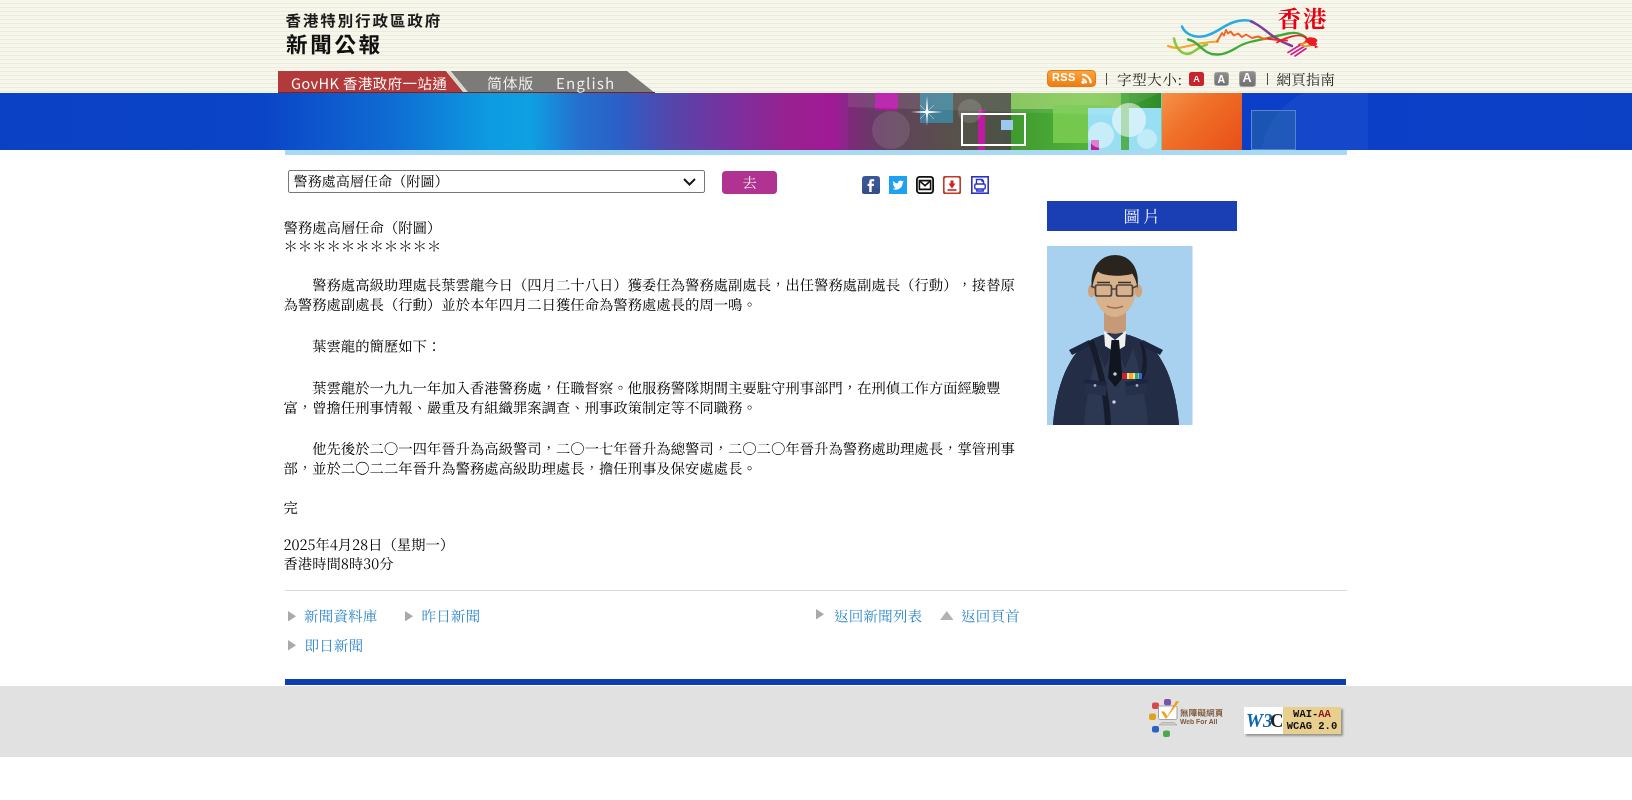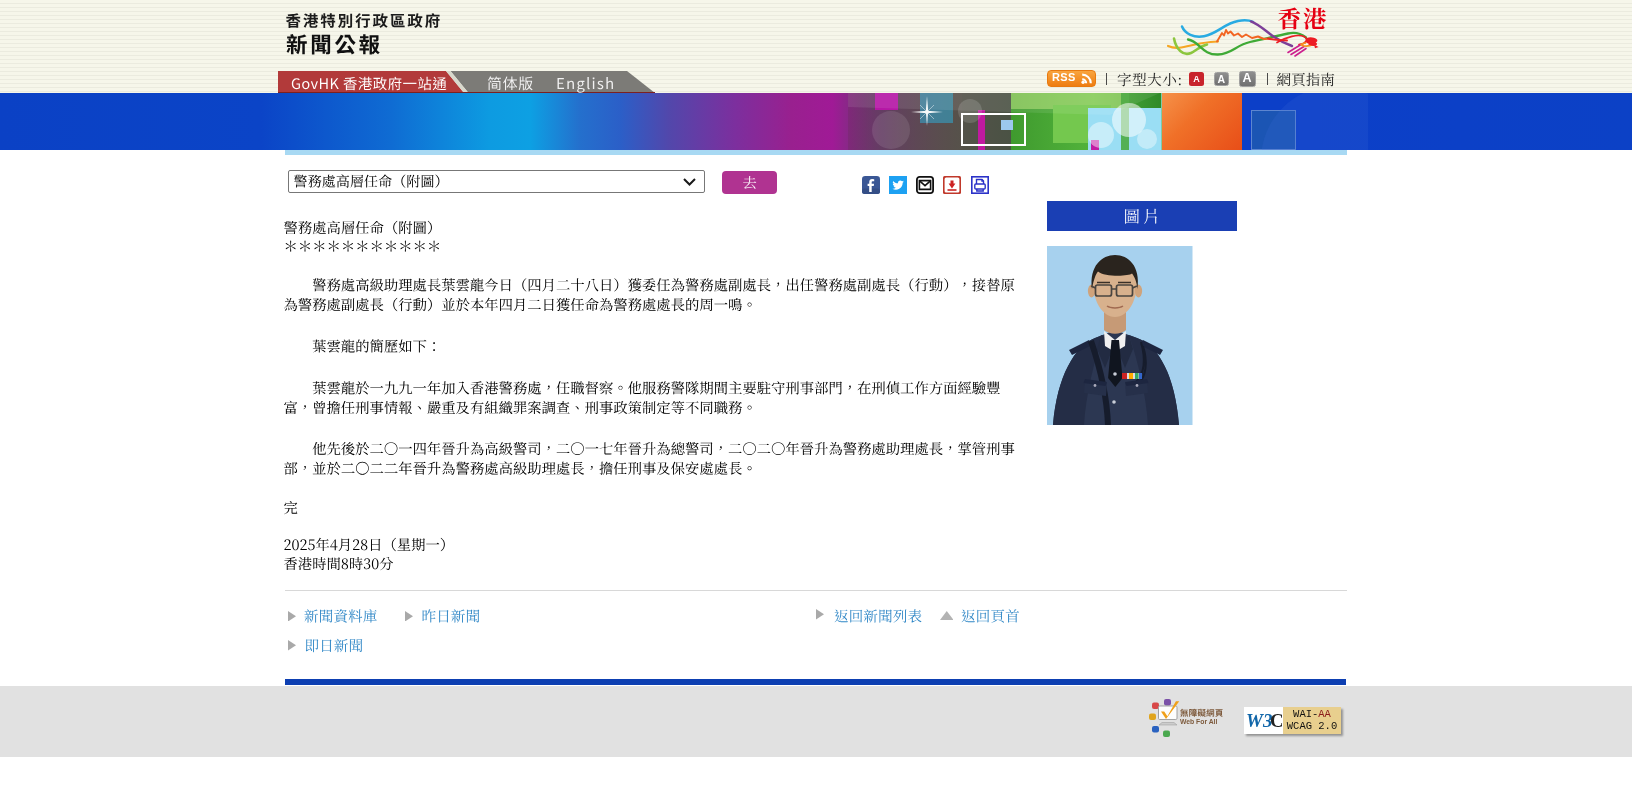--- a/index.html
+++ b/index.html
@@ -219,21 +219,21 @@
  <path d="M20,23 l-5,-7.5 3.2,0 3.2,4.8 8.5,-15 3.4,0 z" fill="#f0a019"></path>
  <text x="34" y="27.5" font-family="Liberation Sans" font-size="6.8" font-weight="bold" fill="#7d5a3c">Web For All</text>
 </svg>
 
 <div class="abs" style="left:1244px;top:706.5px;width:97px;height:27px;background:#fff;box-shadow:2px 2px 2px rgba(0,0,0,.35)"></div>
 <div class="abs" style="left:1283px;top:706.5px;width:58px;height:27px;background:#e8cf8e"></div>
 <svg class="abs" style="left:1246px;top:708px" width="36" height="24" viewBox="0 0 36 24">
  <text x="0" y="19" font-family="Liberation Serif" font-size="19" font-weight="bold" fill="#1166a9" font-style="italic">W3</text>
  <text x="24" y="19" font-family="Liberation Serif" font-size="19" font-weight="bold" fill="#222">C</text>
 </svg>
-<div class="abs" style="left:1283px;top:708px;width:58px;text-align:center;font-family:'Liberation Mono',monospace;font-weight:normal;font-size:10.5px;line-height:12px;color:#111">WAI-<span style="color:#8b1a1a">AA</span><br>WCAG 2.0</div>
+<div class="abs" style="left:1283px;top:708px;width:58px;text-align:center;font-family:'Liberation Mono',monospace;font-weight:bold;font-size:10.5px;line-height:12px;color:#111">WAI-<span style="color:#8b1a1a">AA</span><br>WCAG 2.0</div>
 
 <svg width="1632" height="800" viewBox="0 0 1632 800" style="position:absolute;left:0;top:0;z-index:30;pointer-events:none">
     <defs>
       <path id="gd9999" d="M197 313H820V-88H695V222H316V-89H197ZM268 169H731V88H268ZM268 33H751V-58H268ZM53 621H949V514H53ZM438 738H563V336H438ZM404 596 502 556Q468 508 424 464Q379 421 326 384Q274 347 218 318Q161 288 103 267Q95 282 80 302Q66 321 50 340Q35 358 21 370Q78 386 134 409Q190 432 240 462Q291 491 333 525Q375 559 404 596ZM758 848 842 752Q772 734 689 721Q606 708 518 699Q429 690 340 684Q251 679 167 676Q164 698 155 728Q146 758 137 778Q220 782 306 788Q391 794 474 802Q556 811 629 822Q702 834 758 848ZM512 506 576 584Q625 561 680 531Q734 501 788 469Q842 437 889 406Q936 375 968 347L897 255Q867 283 822 316Q776 349 724 383Q671 417 616 448Q562 480 512 506Z"></path>
       <path id="gd6e2f" d="M425 376H535V64Q535 36 547 28Q559 20 602 20Q610 20 626 20Q643 20 664 20Q686 20 708 20Q730 20 748 20Q766 20 776 20Q800 20 812 28Q823 35 828 57Q833 79 836 123Q855 110 885 98Q915 86 938 81Q931 17 916 -18Q900 -54 869 -68Q838 -83 785 -83Q776 -83 756 -83Q737 -83 712 -83Q688 -83 663 -83Q638 -83 618 -83Q599 -83 591 -83Q527 -83 490 -70Q454 -58 440 -26Q425 6 425 63ZM79 756 146 846Q175 835 208 818Q242 802 272 784Q301 766 320 749L250 650Q233 668 204 687Q175 706 142 725Q109 744 79 756ZM27 486 92 577Q122 566 155 551Q188 536 218 518Q247 501 266 485L197 385Q179 402 150 420Q122 439 90 456Q57 473 27 486ZM52 -7Q75 32 103 84Q131 137 160 196Q189 256 213 315L308 243Q286 189 261 134Q236 78 210 24Q185 -29 159 -78ZM477 376H803V132H477V222H696V287H477ZM315 746H941V639H315ZM276 563H971V455H276ZM439 849H555V487H439ZM694 849H812V486H694ZM447 493 550 459Q526 403 492 349Q459 295 419 250Q379 204 335 172Q326 186 312 203Q297 220 282 236Q267 252 253 262Q293 287 330 324Q367 361 398 405Q428 449 447 493ZM800 496Q819 455 848 414Q878 372 915 338Q952 303 990 280Q977 270 960 254Q944 237 930 218Q915 200 906 186Q863 216 824 260Q786 304 754 356Q722 408 699 462Z"></path>
       <path id="gd7279" d="M39 287Q85 296 144 308Q203 320 268 334Q334 349 399 363L411 252Q324 229 234 206Q143 184 69 165ZM201 849H315V-90H201ZM83 772 173 759Q167 693 158 628Q149 563 136 506Q123 449 107 406Q97 411 81 418Q65 424 49 430Q33 436 22 439Q39 480 51 534Q63 588 71 650Q79 711 83 772ZM109 655H402V540H86ZM429 761H939V652H429ZM466 567H904V455H466ZM425 364H961V254H425ZM619 851H737V505H619ZM746 435H865V44Q865 -1 854 -26Q844 -52 813 -66Q784 -79 742 -83Q700 -87 645 -87Q642 -60 631 -26Q620 7 608 32Q644 31 680 30Q715 30 727 30Q738 30 742 34Q746 37 746 47ZM472 197 561 252Q583 230 606 203Q629 176 650 149Q670 122 682 101L587 39Q576 60 557 88Q538 116 516 144Q493 173 472 197Z"></path>
       <path id="gd5225" d="M573 728H689V162H573ZM809 829H928V56Q928 3 916 -25Q903 -53 872 -68Q841 -82 791 -86Q741 -91 672 -91Q670 -73 663 -50Q656 -28 648 -6Q639 17 630 33Q679 32 723 32Q767 31 782 31Q796 31 802 36Q809 42 809 56ZM218 372H448V267H218ZM395 372H506Q506 372 506 364Q505 355 505 344Q505 334 505 328Q500 207 494 130Q488 54 480 14Q471 -27 457 -45Q442 -64 424 -72Q406 -80 382 -83Q362 -86 329 -87Q296 -88 261 -86Q260 -62 251 -32Q242 -3 229 18Q260 15 288 14Q315 13 328 13Q339 13 346 16Q354 18 361 26Q370 36 376 70Q382 105 387 174Q392 242 395 354ZM193 697V560H381V697ZM84 803H497V454H84ZM186 486H303Q299 407 290 326Q281 246 260 170Q240 95 202 28Q165 -38 104 -90Q91 -68 68 -43Q45 -18 23 -3Q77 40 108 97Q139 154 155 219Q171 284 177 352Q183 420 186 486Z"></path>
       <path id="gd884c" d="M447 793H935V678H447ZM700 481H823V49Q823 2 812 -26Q800 -53 767 -67Q734 -80 686 -84Q638 -87 571 -87Q567 -61 556 -26Q546 10 534 35Q563 34 592 33Q621 32 644 32Q667 33 676 33Q690 33 695 38Q700 42 700 52ZM404 515H961V401H404ZM179 397 284 503 299 497V-91H179ZM292 632 406 588Q367 522 316 456Q264 389 208 330Q151 271 97 227Q89 240 74 260Q59 279 44 299Q28 319 15 331Q67 367 118 416Q169 464 214 520Q259 575 292 632ZM254 850 370 802Q333 755 287 706Q241 658 191 614Q141 570 93 537Q86 551 74 570Q62 588 50 606Q37 624 26 636Q68 662 111 699Q154 736 192 776Q230 815 254 850Z"></path>
       <path id="gd653f" d="M44 791H504V675H44ZM297 500H476V387H297ZM245 729H362V101H245ZM73 555H181V82H73ZM20 117Q81 127 160 142Q240 157 328 175Q417 193 503 211L514 101Q431 83 347 64Q263 45 184 28Q106 10 42 -4ZM576 667H969V556H576ZM601 850 720 831Q703 735 676 644Q650 553 614 476Q578 399 532 342Q523 353 506 369Q490 385 472 400Q453 416 439 425Q482 474 513 541Q544 608 566 688Q588 767 601 850ZM791 599 910 589Q888 418 843 288Q798 159 718 65Q638 -29 512 -92Q507 -78 495 -58Q483 -38 469 -18Q455 1 444 14Q558 65 628 145Q699 225 737 338Q775 451 791 599ZM635 579Q657 451 699 340Q741 228 809 144Q877 61 978 14Q965 3 949 -15Q933 -33 920 -52Q906 -72 896 -88Q788 -30 716 64Q645 158 600 284Q556 410 529 562Z"></path>
       <path id="gd5340" d="M473 584V502H637V584ZM361 663H756V423H361ZM356 298V189H433V298ZM259 379H536V108H259ZM679 298V189H761V298ZM581 379H865V108H581ZM56 814H911V709H56ZM96 813H213V178Q213 134 225 108Q237 81 266 69Q295 57 346 57Q361 57 392 57Q423 57 464 57Q504 57 548 57Q591 57 632 57Q674 57 708 57Q741 57 758 57Q791 57 826 58Q860 60 892 63Q924 66 944 70Q946 56 948 34Q951 13 954 -8Q958 -28 961 -42Q942 -47 908 -50Q875 -52 834 -53Q794 -54 753 -54Q735 -54 702 -54Q670 -54 630 -54Q589 -54 546 -54Q503 -54 464 -54Q425 -54 396 -54Q368 -54 357 -54Q268 -54 210 -32Q152 -11 124 42Q96 94 96 186Z"></path>

